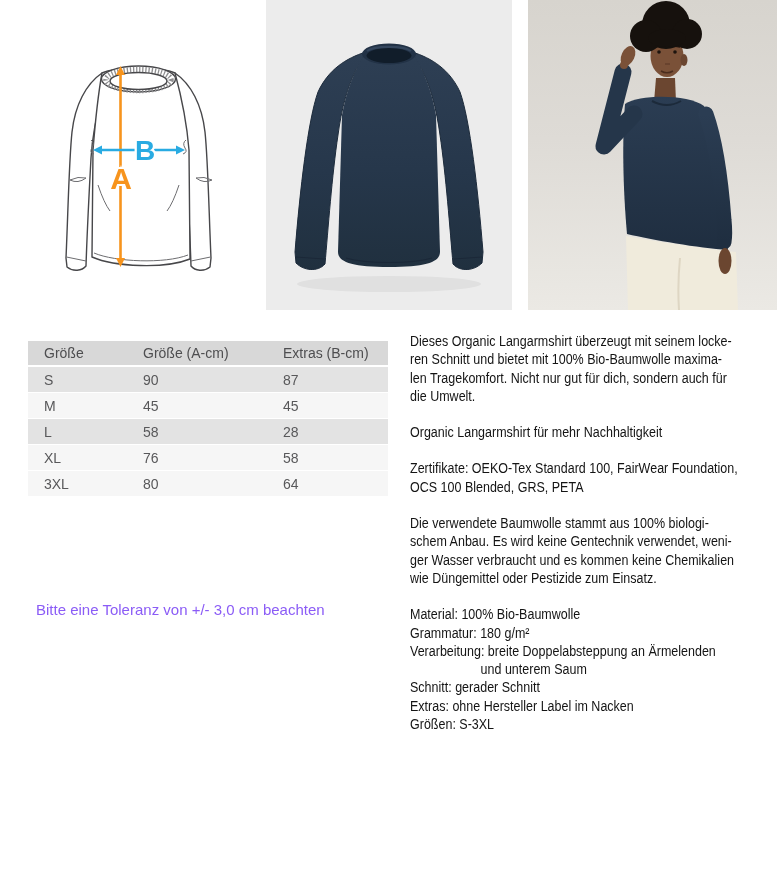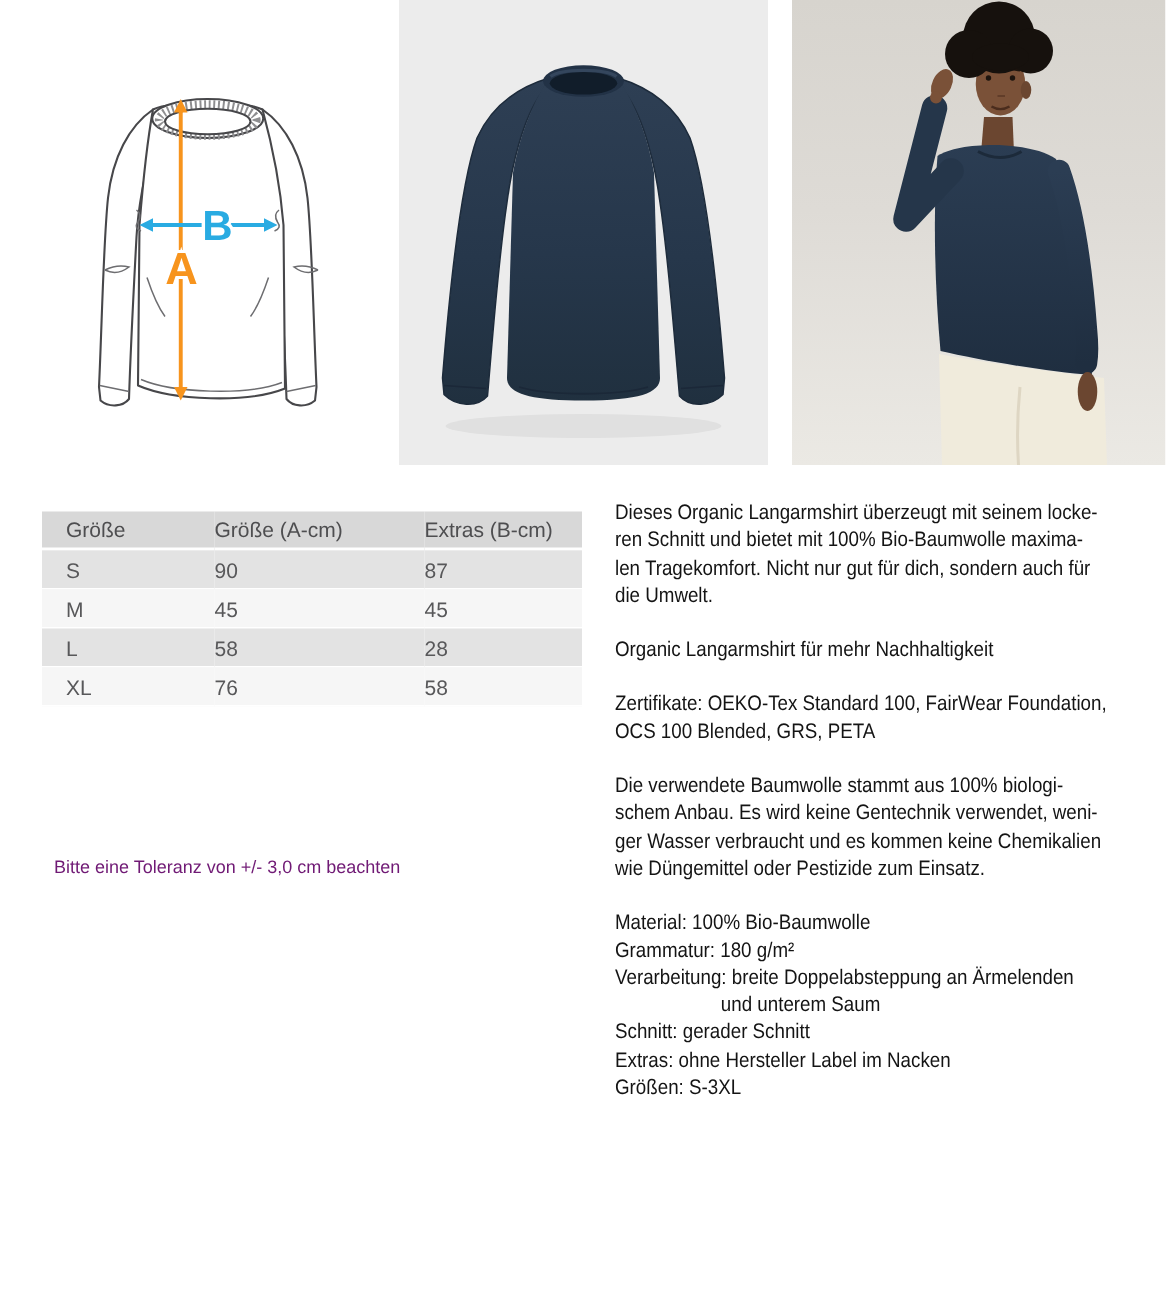--- a/index.html
+++ b/index.html
@@ -23,21 +23,21 @@
   table.size-table col.c1 { width: 115px; }
   table.size-table col.c2 { width: 140px; }
   table.size-table col.c3 { width: 105px; }
   table.size-table th { font-weight: normal; text-align: left; height: 26px;
                         background: #d8d8d8; color: #4e4e50; border-bottom: 2px solid #fff; }
   table.size-table td { height: 26px; border-bottom: 1px solid #fff; }
   table.size-table th:first-child, table.size-table td:first-child { padding-left: 16px; }
   tr.row-odd  td { background: #e3e3e3; }
   tr.row-even td { background: #f6f6f6; }
 
-  .tolerance { position: absolute; left: 36px; top: 571px; font-size: 12px; color: #701a75; }
+  .tolerance { position: absolute; left: 36px; top: 601px; font-size: 15px; color: #8b5cf6; }
 
   
   .description { position: absolute; left: 410px; top: 332px; width: 402px;
                  transform: scaleX(0.893); transform-origin: left top;
                  font-size: 14px; line-height: 18.3px; color: #141414; }
   .description p { white-space: pre; margin: 0 0 18px 0; }
   .specs div { white-space: pre; }
   .specs .indent { padding-left: 79px; }
 </style>
 </head>
@@ -180,20 +180,25 @@
         </tr>
         <tr class="row-odd">
           <td>L</td>
           <td>58</td>
           <td>28</td>
         </tr>
         <tr class="row-even">
           <td>XL</td>
           <td>76</td>
           <td>58</td>
+        </tr>
+        <tr class="row-even">
+          <td>3XL</td>
+          <td>80</td>
+          <td>64</td>
         </tr>
       </tbody>
     </table>
   </div>
 
   <p class="tolerance">Bitte eine Toleranz von +/- 3,0 cm beachten</p>
 
   <div class="description">
     <p>Dieses Organic Langarmshirt überzeugt mit seinem locke-
 ren Schnitt und bietet mit 100% Bio-Baumwolle maxima-

